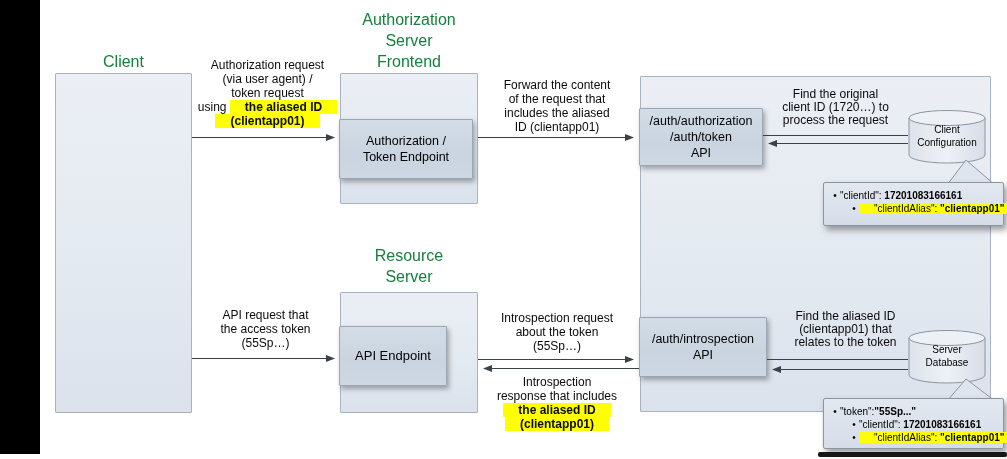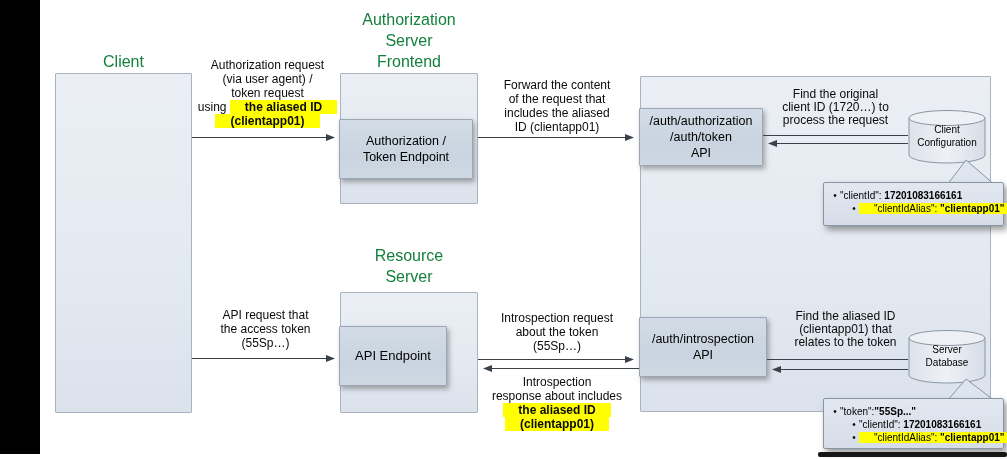--- a/index.html
+++ b/index.html
@@ -187,21 +187,21 @@
   </div>
 
   <div class="lbl" style="left:478px; top:311px; width:158px;">
     <div>Introspection request</div>
     <div>about the token</div>
     <div>(55Sp…)</div>
   </div>
 
   <div class="lbl" style="left:478px; top:375px; width:158px;">
     <div>Introspection</div>
-    <div>response about includes</div>
+    <div>response that includes</div>
     <div><span class="hl b">the aliased ID</span></div>
     <div><span class="hl b">(clientapp01)</span></div>
   </div>
 
   <div class="lbl lbl-sm" style="left:778px; top:310px; width:135px;">
     <div>Find the aliased ID</div>
     <div>(clientapp01) that</div>
     <div>relates to the token</div>
   </div>
 

